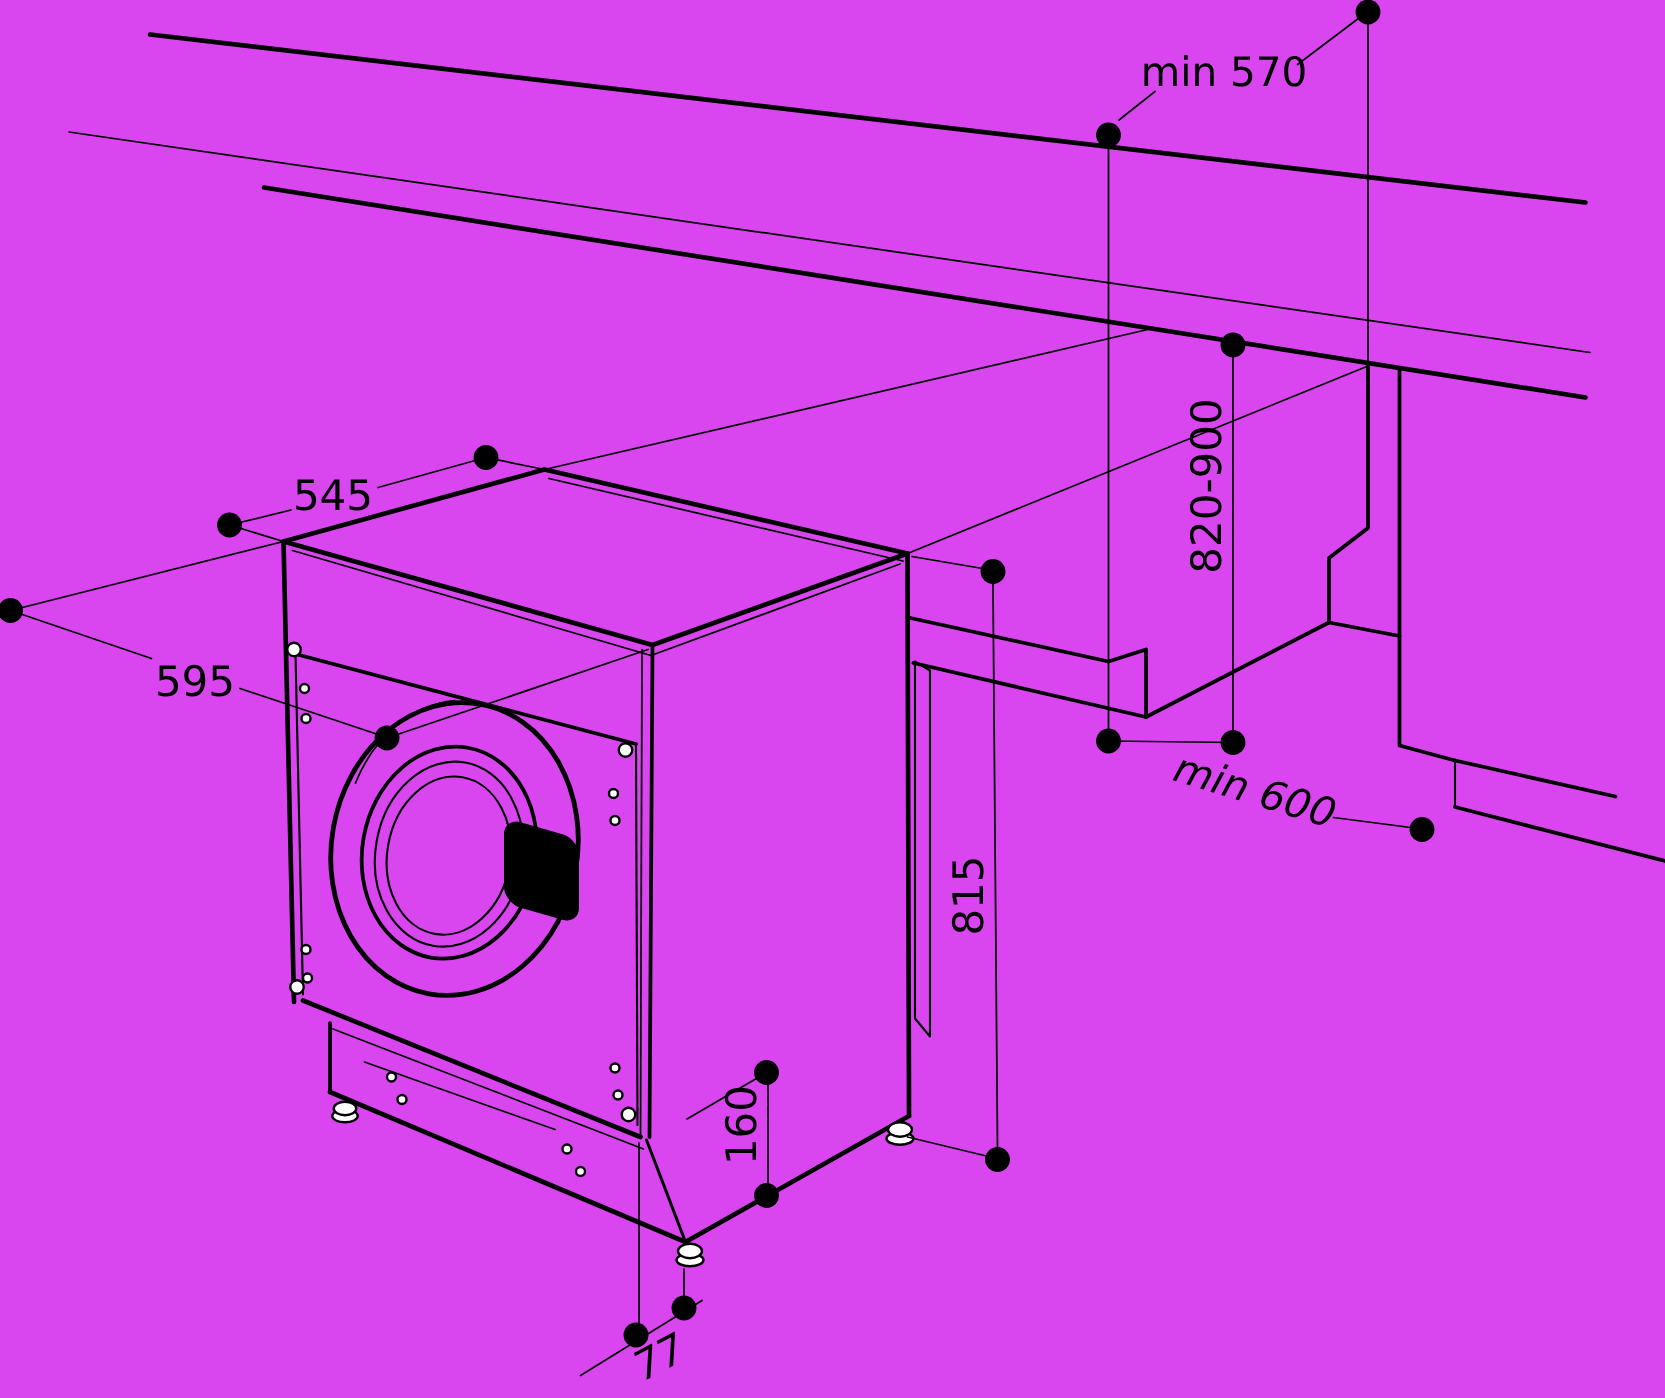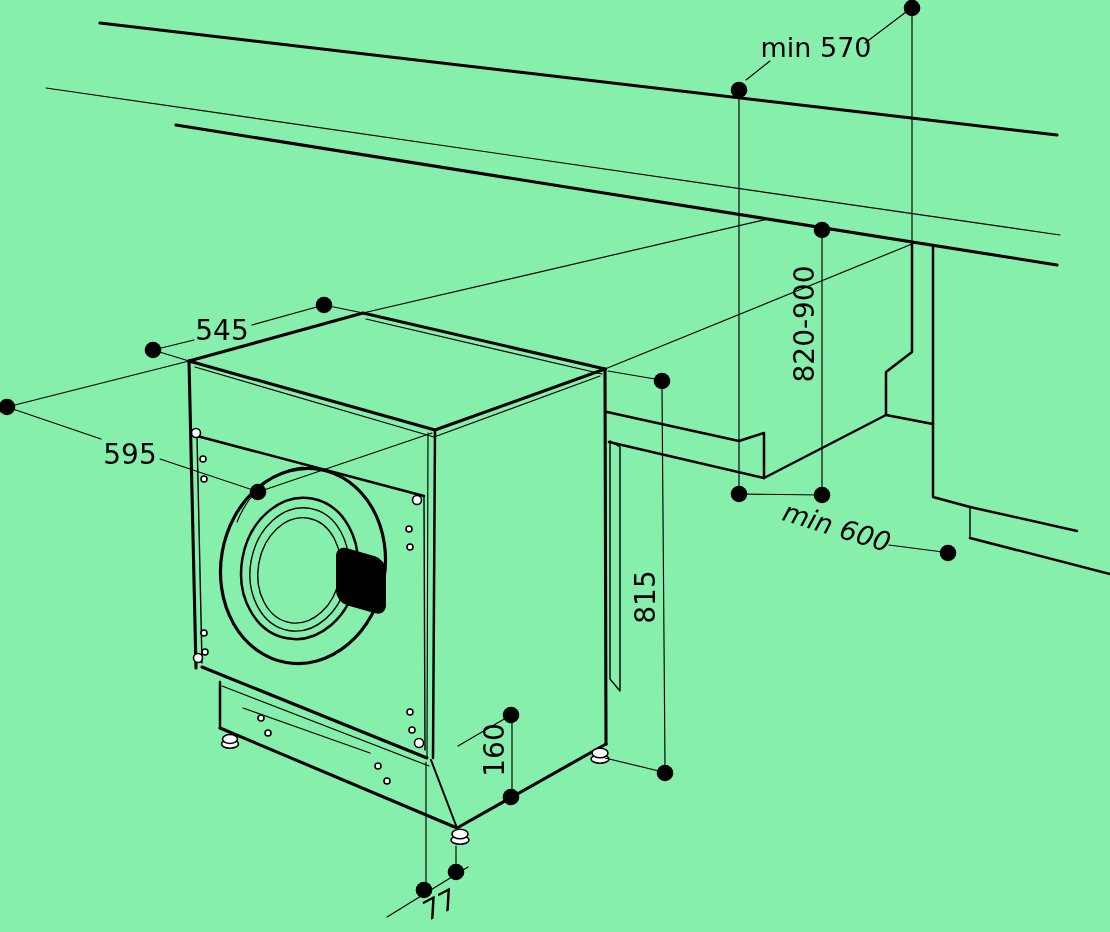--- a/index.html
+++ b/index.html
@@ -1,16 +1,16 @@
 <!DOCTYPE html>
 <html><head>
 <meta charset="utf-8">
 <style>
   html,body{margin:0;padding:0;background:#ffffff;}
-  .stage{width:1110px;height:932px;background:#86efac;position:relative;overflow:hidden;}
+  .stage{width:1110px;height:932px;background:#d946ef;position:relative;overflow:hidden;}
   svg{display:block;}
   .ln{stroke:#000000;fill:none;stroke-linecap:round;stroke-linejoin:round;}
   .s3{stroke-width:3.1;}
   .s26{stroke-width:2.5;}
   .s2{stroke-width:2;}
   .s14{stroke-width:1.4;}
   .s12{stroke-width:1.15;}
   .dot{fill:#000000;stroke:none;}
   .hole{stroke:#000000;stroke-width:1.6;fill:#ffffff;}
   .foot{stroke:#000000;stroke-width:1.6;fill:#ffffff;}

